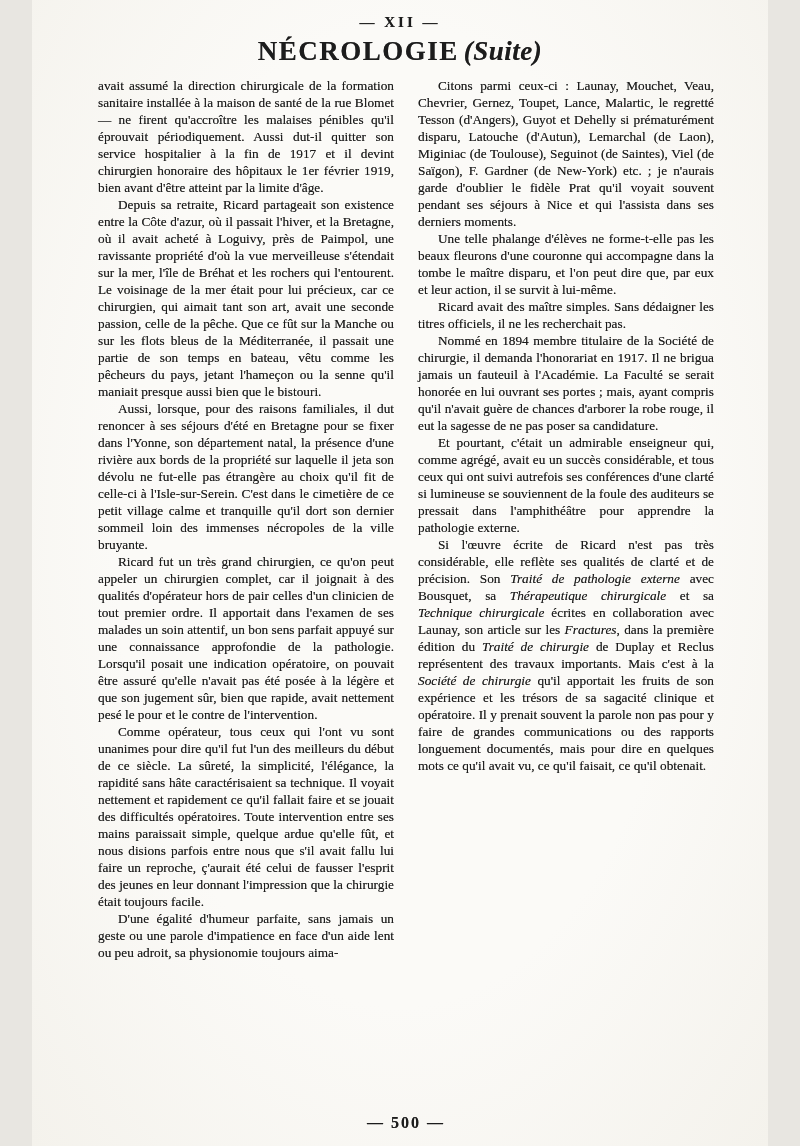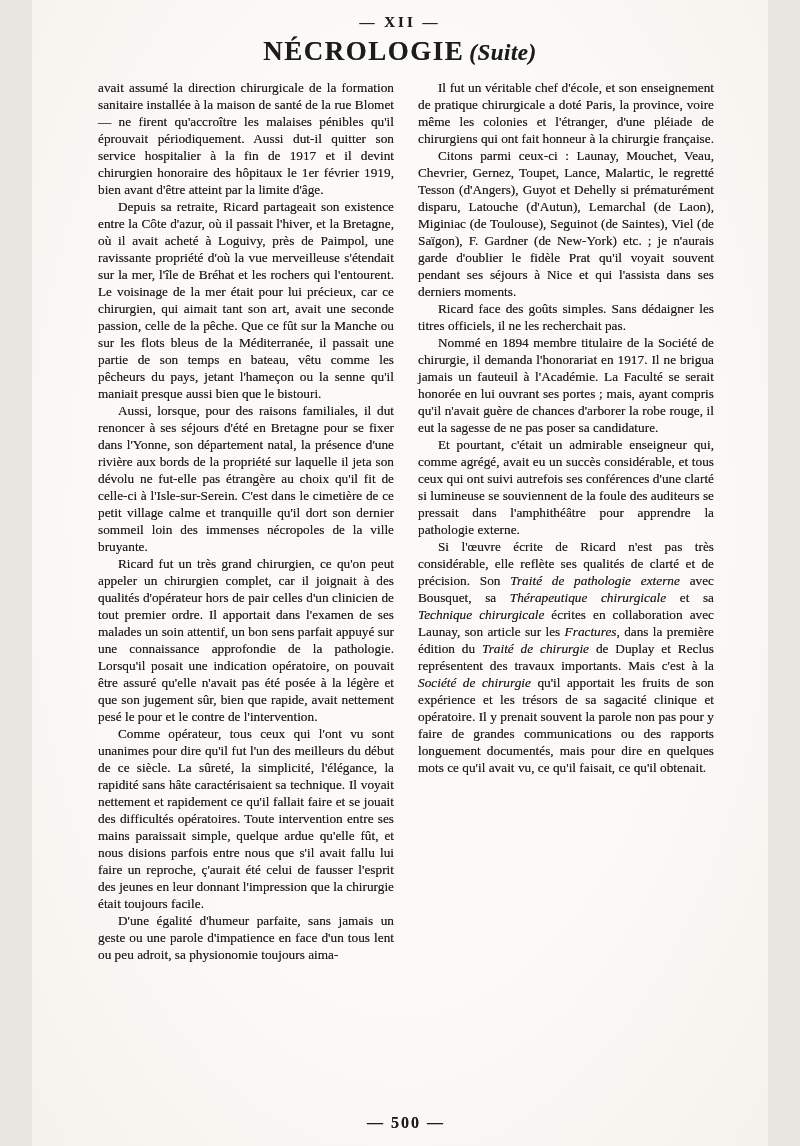--- a/index.html
+++ b/index.html
@@ -24,21 +24,21 @@
   .title {
     margin: 4px 0 10px 0;
     text-align: center;
     font-size: 27px;
     font-weight: 700;
     letter-spacing: 1.5px;
     line-height: 32px;
   }
   .title .suite {
     font-style: italic;
-    font-size: 23px;
+    font-size: 27px;
     letter-spacing: 0.5px;
     margin-left: 5px;
   }
   .columns {
     display: flex;
     gap: 24px;
     padding: 0 54px 0 66px;
     text-align: justify;
     font-size: 13.3px;
     line-height: 17px;
@@ -72,27 +72,27 @@
   <h1 class="title"><span>NÉCROLOGIE</span><span class="suite">(Suite)</span></h1>
 
   <div class="columns">
 
     <div class="col">
       <p class="para no-indent">avait assumé la direction chirurgicale de la formation sanitaire installée à la maison de santé de la rue Blomet — ne firent qu'accroître les malaises pénibles qu'il éprouvait périodiquement. Aussi dut-il quitter son service hospitalier à la fin de 1917 et il devint chirurgien honoraire des hôpitaux le 1er février 1919, bien avant d'être atteint par la limite d'âge.</p>
       <p class="para">Depuis sa retraite, Ricard partageait son existence entre la Côte d'azur, où il passait l'hiver, et la Bretagne, où il avait acheté à Loguivy, près de Paimpol, une ravissante propriété d'où la vue merveilleuse s'étendait sur la mer, l'île de Bréhat et les rochers qui l'entourent. Le voisinage de la mer était pour lui précieux, car ce chirurgien, qui aimait tant son art, avait une seconde passion, celle de la pêche. Que ce fût sur la Manche ou sur les flots bleus de la Méditerranée, il passait une partie de son temps en bateau, vêtu comme les pêcheurs du pays, jetant l'hameçon ou la senne qu'il maniait presque aussi bien que le bistouri.</p>
       <p class="para">Aussi, lorsque, pour des raisons familiales, il dut renoncer à ses séjours d'été en Bretagne pour se fixer dans l'Yonne, son département natal, la présence d'une rivière aux bords de la propriété sur laquelle il jeta son dévolu ne fut-elle pas étrangère au choix qu'il fit de celle-ci à l'Isle-sur-Serein. C'est dans le cimetière de ce petit village calme et tranquille qu'il dort son dernier sommeil loin des immenses nécropoles de la ville bruyante.</p>
       <p class="para">Ricard fut un très grand chirurgien, ce qu'on peut appeler un chirurgien complet, car il joignait à des qualités d'opérateur hors de pair celles d'un clinicien de tout premier ordre. Il apportait dans l'examen de ses malades un soin attentif, un bon sens parfait appuyé sur une connaissance approfondie de la pathologie. Lorsqu'il posait une indication opératoire, on pouvait être assuré qu'elle n'avait pas été posée à la légère et que son jugement sûr, bien que rapide, avait nettement pesé le pour et le contre de l'intervention.</p>
       <p class="para">Comme opérateur, tous ceux qui l'ont vu sont unanimes pour dire qu'il fut l'un des meilleurs du début de ce siècle. La sûreté, la simplicité, l'élégance, la rapidité sans hâte caractérisaient sa technique. Il voyait nettement et rapidement ce qu'il fallait faire et se jouait des difficultés opératoires. Toute intervention entre ses mains paraissait simple, quelque ardue qu'elle fût, et nous disions parfois entre nous que s'il avait fallu lui faire un reproche, ç'aurait été celui de fausser l'esprit des jeunes en leur donnant l'impression que la chirurgie était toujours facile.</p>
-      <p class="para">D'une égalité d'humeur parfaite, sans jamais un geste ou une parole d'impatience en face d'un tous lent ou peu adroit, sa physionomie toujours aima-</p>
+      <p class="para">D'une égalité d'humeur parfaite, sans jamais un geste ou une parole d'impatience en face d'un aide lent ou peu adroit, sa physionomie toujours aima-</p>
     </div>
 
     <div class="col">
-      <p class="para">Il fut un véritable chef d'école, et son enseignement de pratique chirurgicale a doté Paris, la province, voire même les colonies et l'étranger, d'une pléiade de chirurgiens qui ont fait honneur à la chirurgie française.</p>
       <p class="para">Citons parmi ceux-ci : Launay, Mouchet, Veau, Chevrier, Gernez, Toupet, Lance, Malartic, le regretté Tesson (d'Angers), Guyot et Dehelly si prématurément disparu, Latouche (d'Autun), Lemarchal (de Laon), Miginiac (de Toulouse), Seguinot (de Saintes), Viel (de Saïgon), F. Gardner (de New-York) etc. ; je n'aurais garde d'oublier le fidèle Prat qu'il voyait souvent pendant ses séjours à Nice et qui l'assista dans ses derniers moments.</p>
-      <p class="para">Ricard face des goûts simples. Sans dédaigner les titres officiels, il ne les recherchait pas.</p>
+      <p class="para">Une telle phalange d'élèves ne forme-t-elle pas les beaux fleurons d'une couronne qui accompagne dans la tombe le maître disparu, et l'on peut dire que, par eux et leur action, il se survit à lui-même.</p>
+      <p class="para">Ricard avait des maître simples. Sans dédaigner les titres officiels, il ne les recherchait pas.</p>
       <p class="para">Nommé en 1894 membre titulaire de la Société de chirurgie, il demanda l'honorariat en 1917. Il ne brigua jamais un fauteuil à l'Académie. La Faculté se serait honorée en lui ouvrant ses portes ; mais, ayant compris qu'il n'avait guère de chances d'arborer la robe rouge, il eut la sagesse de ne pas poser sa candidature.</p>
       <p class="para">Et pourtant, c'était un admirable enseigneur qui, comme agrégé, avait eu un succès considérable, et tous ceux qui ont suivi autrefois ses conférences d'une clarté si lumineuse se souviennent de la foule des auditeurs se pressait dans l'amphithéâtre pour apprendre la pathologie externe.</p>
       <p class="para"><span>Si l'œuvre écrite de Ricard n'est pas très considérable, elle reflète ses qualités de clarté et de précision. Son </span><i>Traité de pathologie externe</i><span> avec Bousquet, sa </span><i>Thérapeutique chirurgicale</i><span> et sa </span><i>Technique chirurgicale</i><span> écrites en collaboration avec Launay, son article sur les </span><i>Fractures</i><span>, dans la première édition du </span><i>Traité de chirurgie</i><span> de Duplay et Reclus représentent des travaux importants. Mais c'est à la </span><i>Société de chirurgie</i><span> qu'il apportait les fruits de son expérience et les trésors de sa sagacité clinique et opératoire. Il y prenait souvent la parole non pas pour y faire de grandes communications ou des rapports longuement documentés, mais pour dire en quelques mots ce qu'il avait vu, ce qu'il faisait, ce qu'il obtenait.</span></p>
     </div>
 
   </div>
 
   <div class="page-footer">— 500 —</div>
 
 </div>

